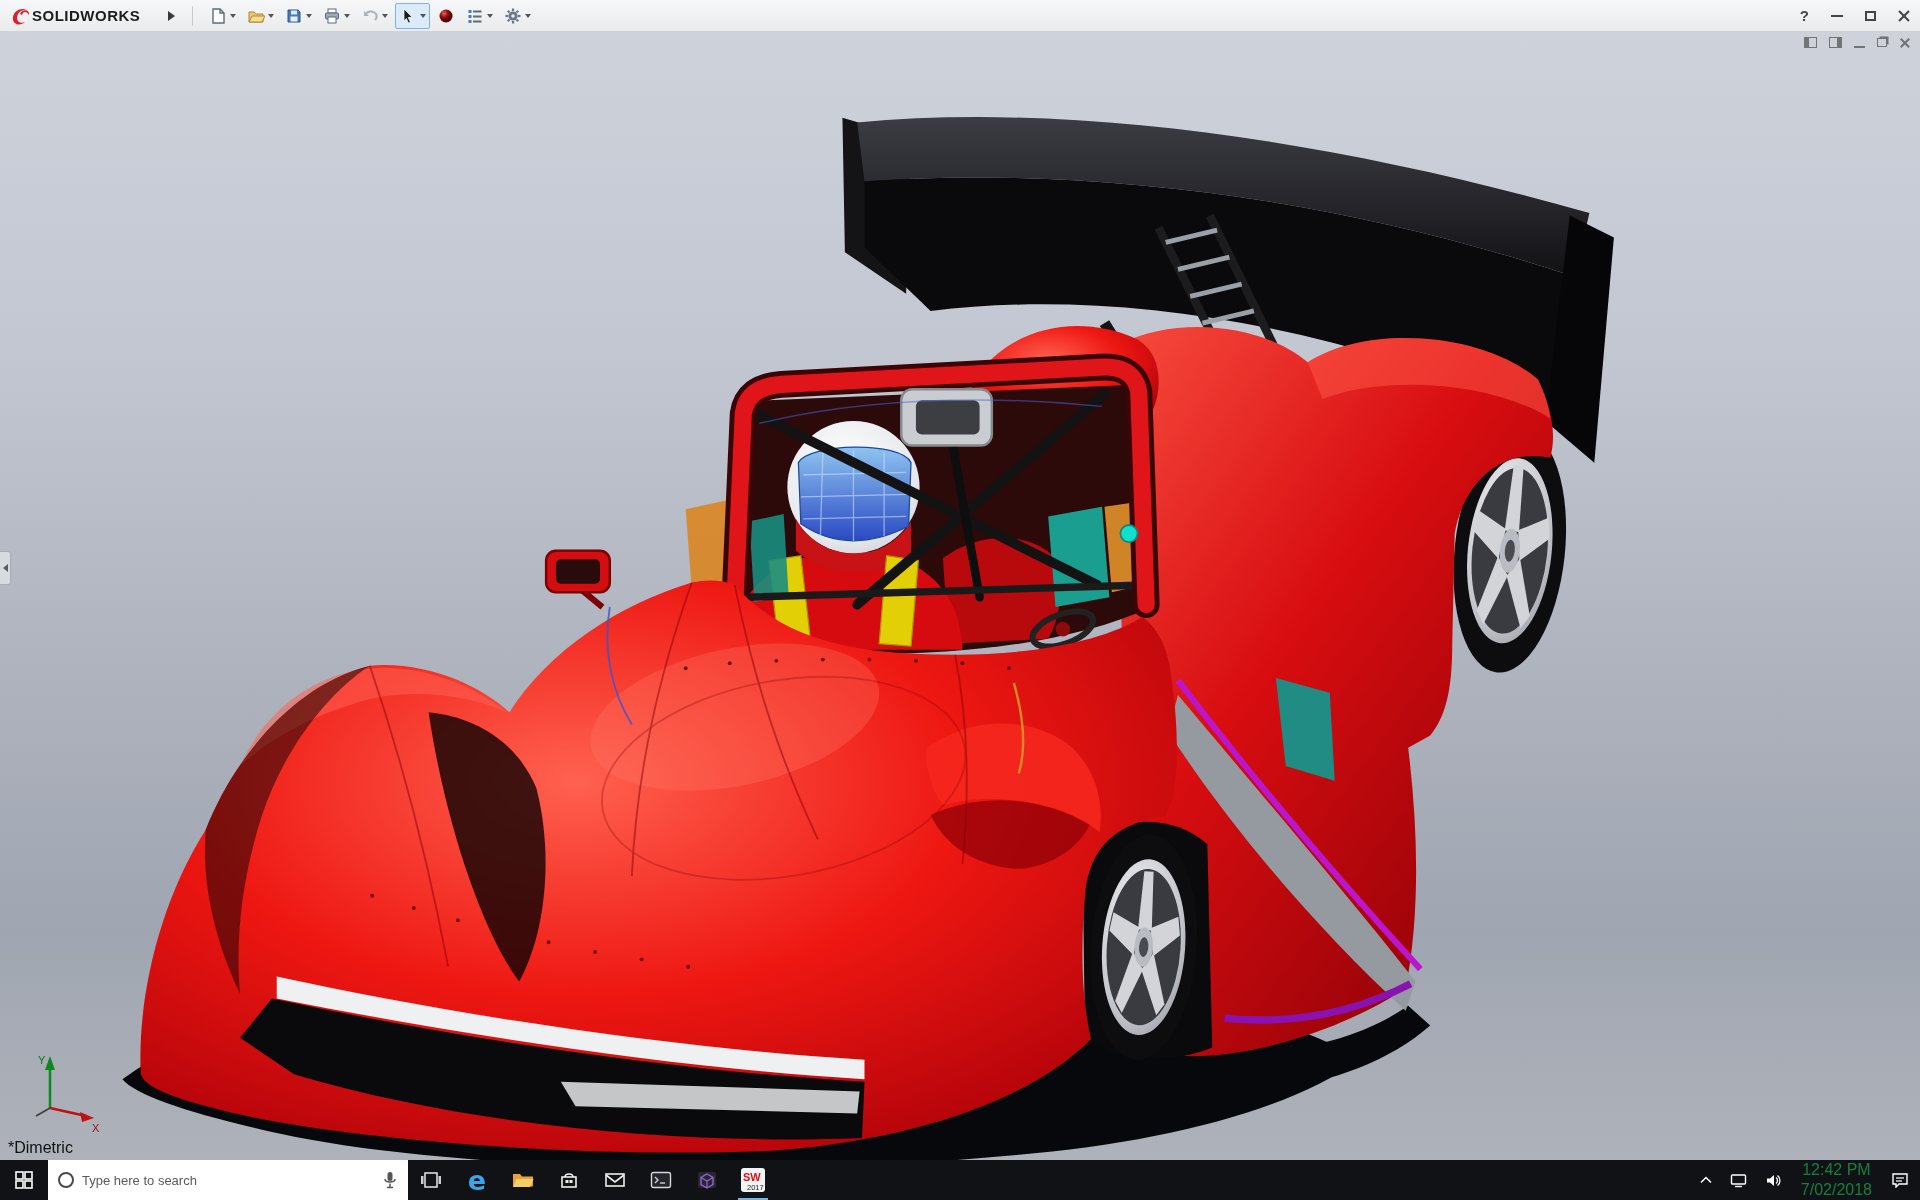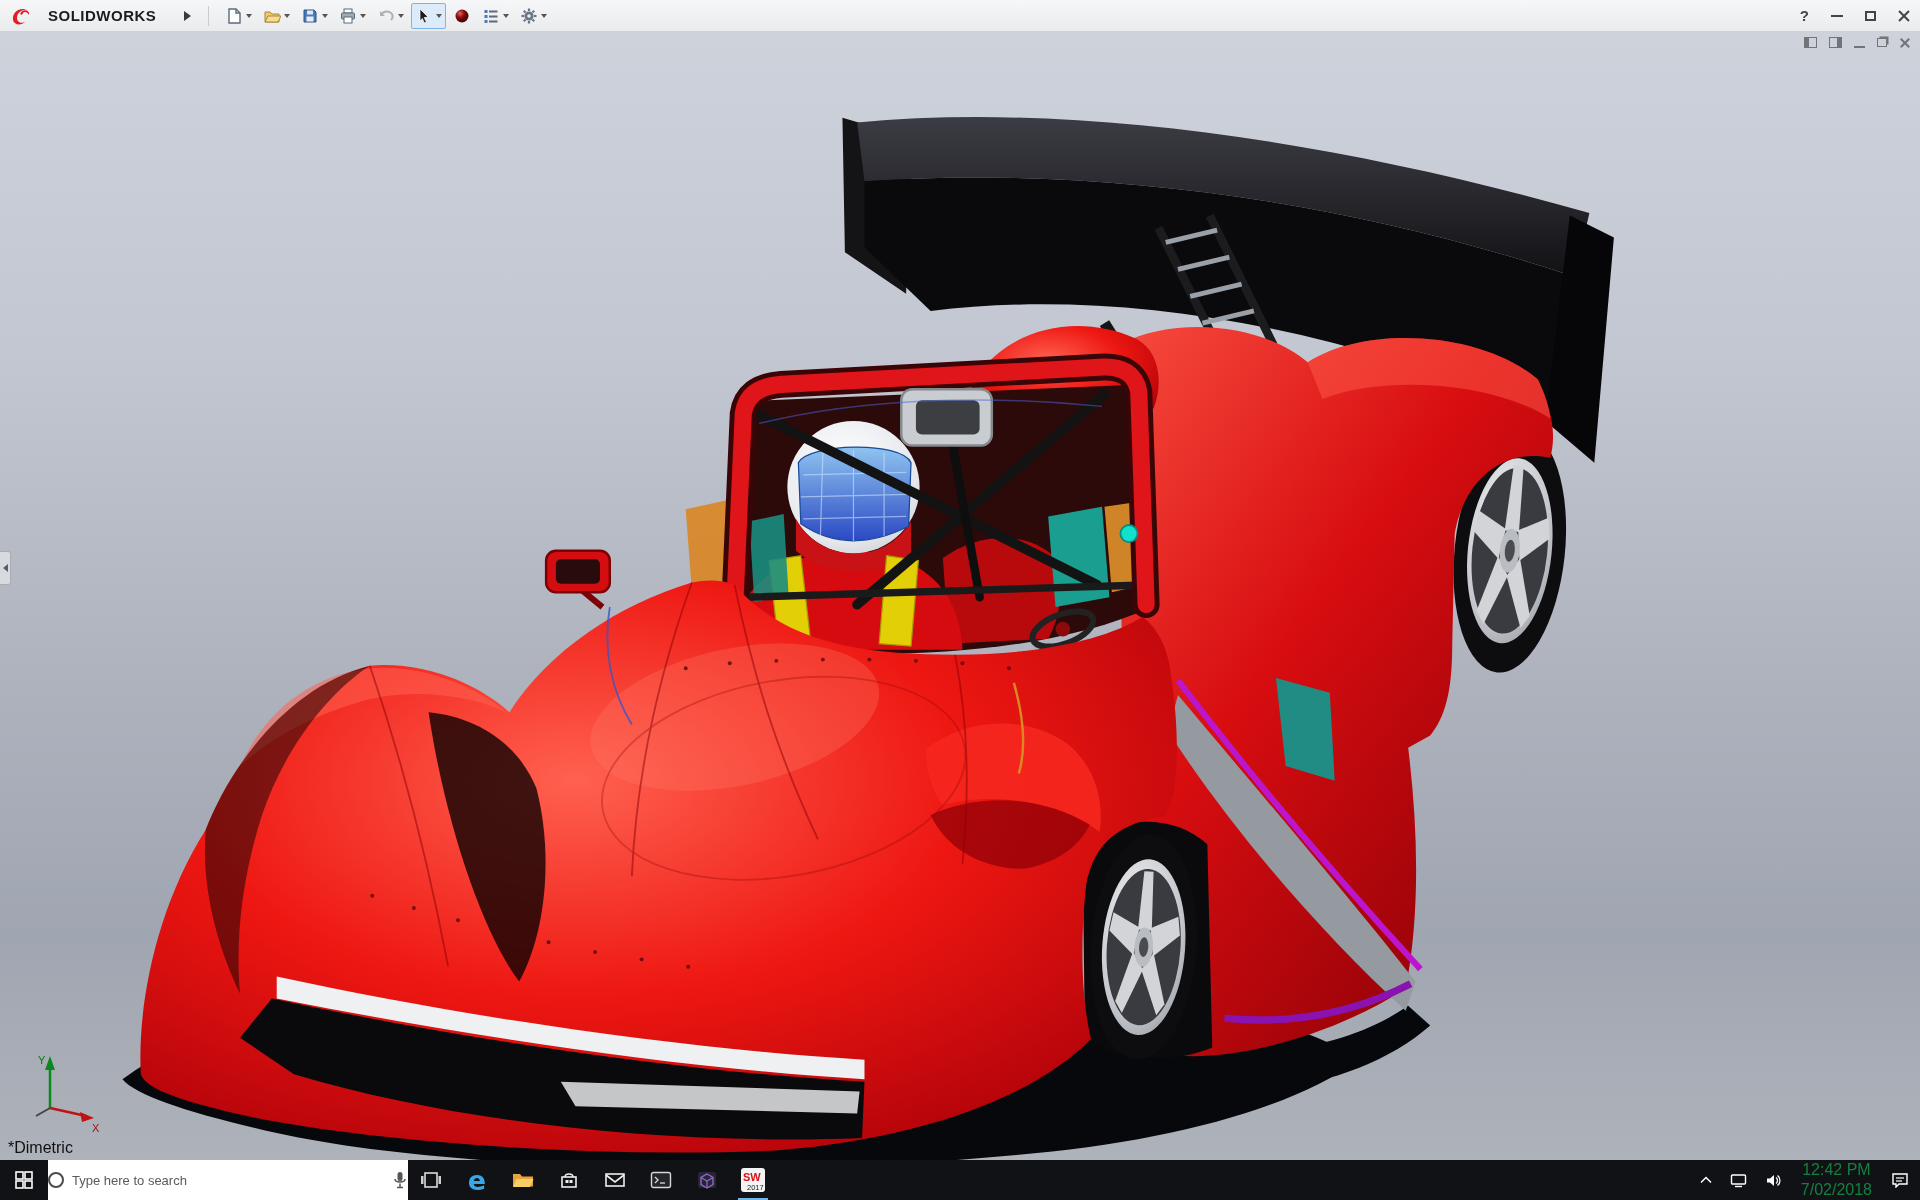--- a/index.html
+++ b/index.html
@@ -4,21 +4,21 @@
 <style>
   * { margin:0; padding:0; box-sizing:border-box; }
   html,body { width:1920px; height:1200px; overflow:hidden; }
   body { font-family:"Liberation Sans", sans-serif; background:#000; }
   .screen { position:relative; width:1920px; height:1200px; }
 
   
   .titlebar { position:absolute; top:0; left:0; right:0; height:32px;
     background:linear-gradient(#f6f7f8,#e9ebed); border-bottom:1px solid #cfd2d6;
     display:flex; align-items:center; padding:0 10px; z-index:30; }
-  .brand { display:flex; align-items:center; gap:16px; margin-right:22px; }
+  .brand { display:flex; align-items:center; gap:0; margin-right:22px; }
   .brand-label { font-weight:bold; font-size:15px; letter-spacing:.5px; color:#1c1c1c; }
   .menu-expand { width:18px; height:18px; display:flex; align-items:center; justify-content:center; }
   .menu-expand .tri { width:0; height:0; border-left:7px solid #3a3a3a; border-top:5px solid transparent; border-bottom:5px solid transparent; }
   .tb-sep { width:1px; height:20px; background:#c8cbd0; margin:0 12px; }
   .tbtn { height:26px; display:flex; align-items:center; padding:0 3px; border:1px solid transparent; border-radius:2px; margin-right:3px; }
   .tbtn.active { border-color:#7fb2e5; background:#dcebfa; }
   .caret { width:0; height:0; border-top:4px solid #555; border-left:3.5px solid transparent; border-right:3.5px solid transparent; margin-left:3px; }
   .app-title { position:absolute; left:0; right:0; text-align:center; font-size:13px; color:#000; pointer-events:none; }
   .win-controls { margin-left:auto; display:flex; align-items:center; gap:22px; z-index:2; }
   .help-glyph { font-size:15px; font-weight:bold; color:#444; }
@@ -42,21 +42,21 @@
   .doc-close:before,.doc-close:after { content:""; position:absolute; left:5px; top:0; width:1.8px; height:12px; background:#555; }
   .doc-close:before { transform:rotate(45deg); } .doc-close:after { transform:rotate(-45deg); }
   .fm-tab { position:absolute; left:0; top:46%; width:11px; height:34px; background:#d7dade; border:1px solid #a9adb3; border-left:none; border-radius:0 3px 3px 0; display:flex; align-items:center; justify-content:center; }
   .fm-tab .tri { width:0; height:0; border-right:5px solid #5a5e64; border-top:4px solid transparent; border-bottom:4px solid transparent; }
   .view-label { position:absolute; left:8px; bottom:3px; font-size:16px; color:#111; }
   .triad { position:absolute; left:16px; bottom:26px; }
 
   
   .taskbar { position:absolute; left:0; right:0; bottom:0; height:40px; background:#101216; display:flex; align-items:stretch; z-index:40; }
   .tk-start { width:48px; display:flex; align-items:center; justify-content:center; }
-  .tk-search { width:360px; background:#fff; display:flex; align-items:center; padding:0 0; gap:8px; }
+  .tk-search { width:360px; background:#fff; display:flex; align-items:center; padding:0 10px; gap:8px; }
   .cortana-ring { width:16px; height:16px; border:2px solid #4a4a4a; border-radius:50%; }
   .tk-search input { flex:1; border:none; outline:none; font-size:13px; color:#333; background:transparent; font-family:"Liberation Sans",sans-serif; }
   .tk-search input::placeholder { color:#5a5a5a; }
   .tk-btn { width:46px; display:flex; flex-direction:column; align-items:center; justify-content:center; position:relative; }
   .tk-btn .underline { position:absolute; bottom:0; left:8px; right:8px; height:2.5px; background:#6fb3e8; }
   .edge-e { font-size:27px; font-weight:bold; color:#38a6e8; font-family:"DejaVu Sans",sans-serif; line-height:1; }
   .tray { margin-left:auto; display:flex; align-items:center; gap:4px; padding-right:4px; }
   .tray-btn { height:40px; display:flex; align-items:center; justify-content:center; padding:0 7px; }
   .clock { text-align:center; color:#15803d; font-size:16px; line-height:1.25; padding:0 8px; }
 </style>

